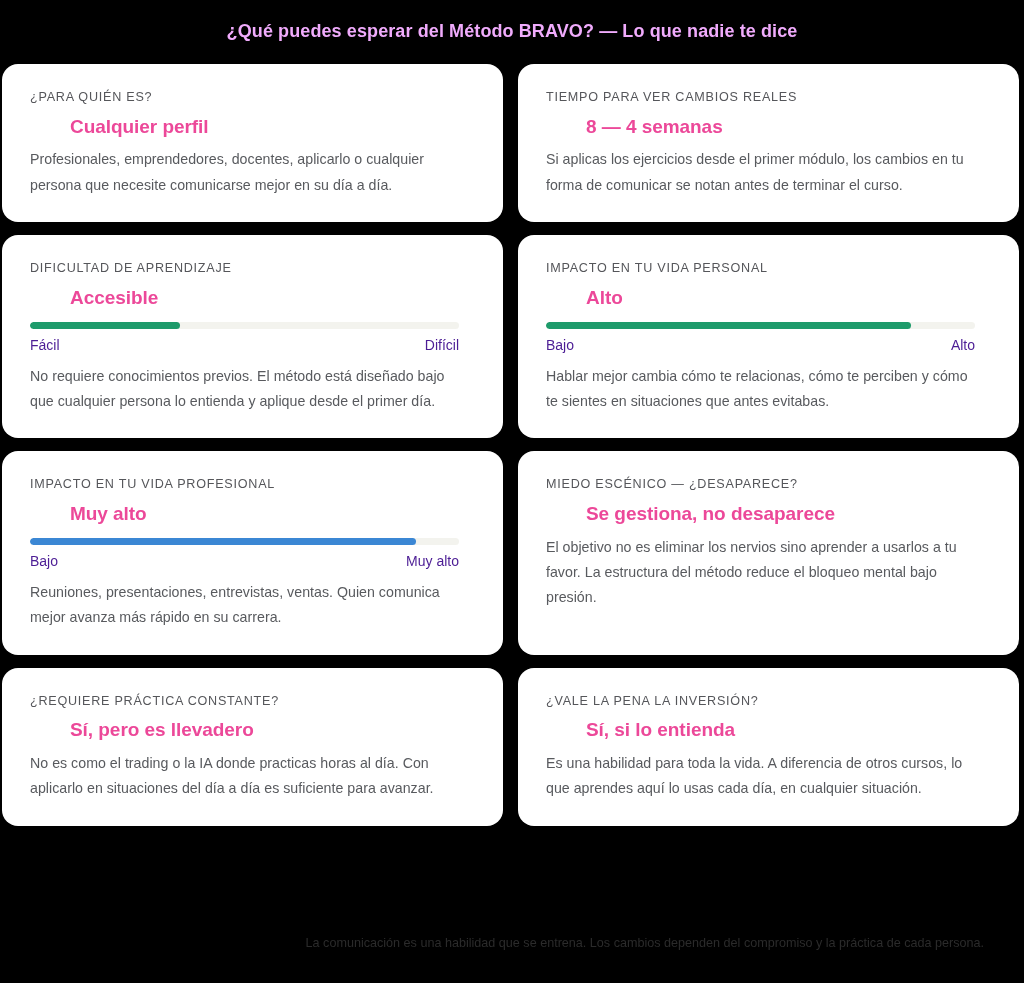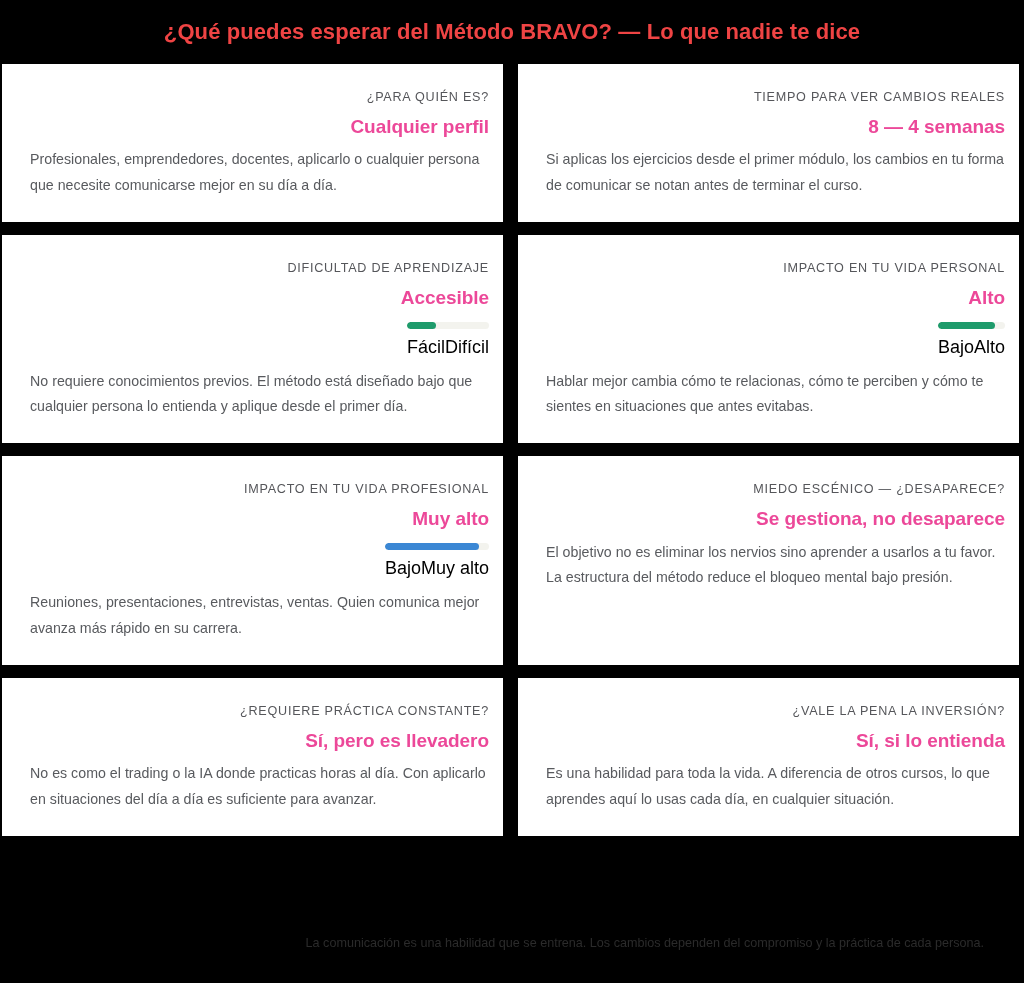--- a/index.html
+++ b/index.html
@@ -24,49 +24,48 @@
 
   
   .header {
     height: 64px;
     flex: 0 0 64px;
     display: flex;
     align-items: center;
     justify-content: center;
   }
   .header-title {
-    font-size: 22px;
+    font-size: 18px;
     font-weight: 700;
-    color: #ef4444;
+    color: #f0abfc;
     letter-spacing: 0.1px;
     text-align: center;
     line-height: 1.2;
   }
 
   
   .grid {
     flex: 1 1 auto;
     display: grid;
     grid-template-columns: 501px 501px;
     grid-auto-rows: min-content;
     column-gap: 15px;
     row-gap: 13px;
     padding: 0 2px;
     align-content: start;
   }
 
   .card {
     background: #ffffff;
-    border-radius: 0;
-    padding: 26px 14px 24px 28px;
+    border-radius: 16px;
+    padding: 26px 44px 24px 28px;
     box-shadow: 0 1px 2px rgba(0,0,0,0.30);
     display: flex;
     flex-direction: column;
     overflow: hidden;
-    align-items: flex-end;
   }
 
   .card-eyebrow {
     font-size: 12.6px;
     font-weight: 400;
     letter-spacing: 0.75px;
     color: #55565a;
     text-transform: uppercase;
     line-height: 1.25;
     margin-bottom: 9px;
@@ -109,22 +108,22 @@
   }
 
   .meter-scale {
     display: flex;
     justify-content: space-between;
     align-items: baseline;
     margin-top: 7px;
     margin-bottom: 10px;
   }
   .meter-scale span {
-    font-size: 18px;
-    color: #000000;
+    font-size: 14px;
+    color: #4c1d95;
     line-height: 1.3;
   }
 
   
   .footer {
     flex: 0 0 78px;
     height: 78px;
     display: flex;
     align-items: center;
     justify-content: flex-end;

